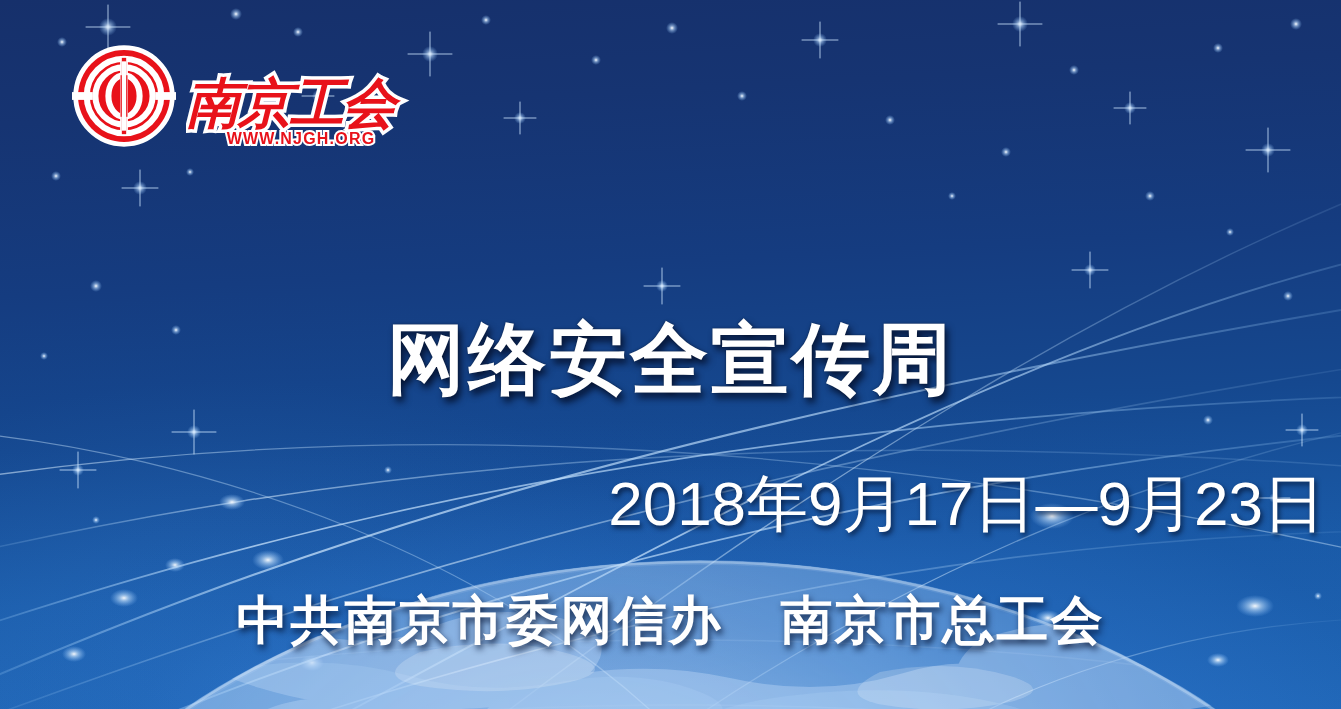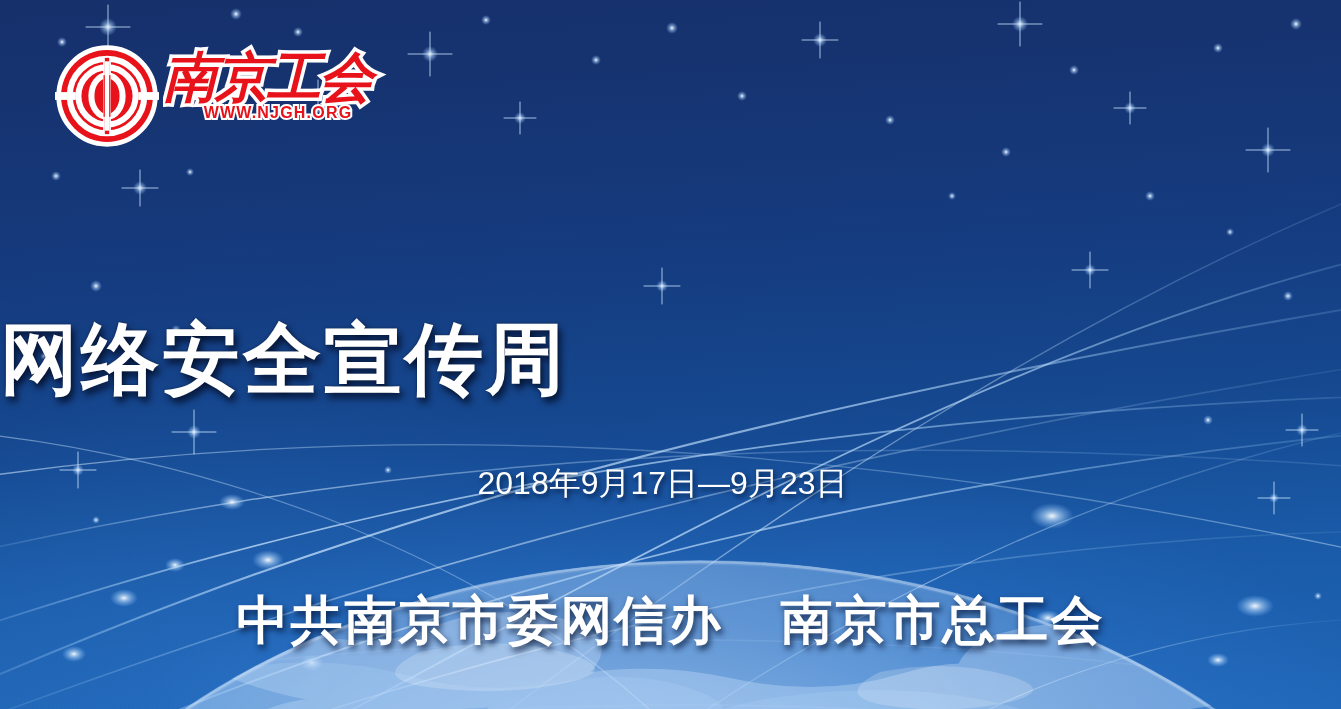--- a/index.html
+++ b/index.html
@@ -8,50 +8,50 @@
     font-family:"Liberation Sans","DejaVu Sans",sans-serif;
     background:
       radial-gradient(ellipse 1100px 620px at 58% 118%, rgba(110,185,255,0.50) 0%, rgba(60,130,225,0.26) 34%, rgba(20,70,160,0.05) 62%, rgba(0,0,0,0) 78%),
       radial-gradient(ellipse 900px 520px at 18% 96%, rgba(70,150,240,0.22) 0%, rgba(20,70,160,0.04) 58%, rgba(0,0,0,0) 76%),
       linear-gradient(177deg,#16306b 0%,#163472 16%,#153c80 38%,#15488f 58%,#1a5ba8 78%,#2068b8 100%);
   }
   .layer{position:absolute;inset:0;}
   .nosel{pointer-events:none;}
 
   
-  #logo{position:absolute;left:55px;top:44px;display:flex;align-items:flex-start;gap:4px;}
+  #logo{position:absolute;left:72px;top:44px;display:flex;align-items:flex-end;gap:10px;}
   #emblem{width:104px;height:104px;flex:none;}
   #wordmark{position:relative;display:flex;flex-direction:column;align-items:center;}
   #njgh-cn{height:66px;display:block;}
   #njgh-url{
     font-size:16px;font-weight:bold;letter-spacing:1.2px;color:#e8121a;
     -webkit-text-stroke:4px #fff;paint-order:stroke fill;
     margin-top:-6px;white-space:nowrap;
   }
 
   
   #headline{
     position:absolute;left:0;right:0;top:204px;text-align:center;
     font-size:76px;font-weight:bold;color:#ffffff;letter-spacing:1px;
     line-height:1.0;white-space:nowrap;
     text-shadow:3px 5px 7px rgba(2,10,34,0.85), 0 0 2px rgba(0,0,0,0.5);
   }
   #headline .q{font-size:64px;vertical-align:0.10em;}
   #headline .gap{display:inline-block;width:56px;}
 
   #subhead{
-    position:absolute;left:0;right:0;top:320px;
+    position:absolute;left:0;right:0;top:320px;text-align:center;
     font-size:78px;font-weight:bold;color:#ffffff;letter-spacing:3px;
     line-height:1.0;white-space:nowrap;
     text-shadow:3px 5px 7px rgba(2,10,34,0.85), 0 0 2px rgba(0,0,0,0.5);
   }
 
   #dateline{
-    position:absolute;left:0;right:16px;top:462px;text-align:center;
-    font-size:32px;font-weight:normal;color:#ffffff;letter-spacing:0px;
+    position:absolute;left:0;right:16px;top:462px;text-align:right;
+    font-size:62px;font-weight:normal;color:#ffffff;letter-spacing:0px;
     white-space:nowrap;
     text-shadow:2px 3px 5px rgba(3,14,40,0.7);
   }
 
   #organizers{
     position:absolute;left:0;right:0;top:586px;text-align:center;
     font-size:52px;font-weight:bold;color:#ffffff;letter-spacing:2px;
     white-space:nowrap;
     text-shadow:2px 4px 6px rgba(3,16,46,0.78);
   }

